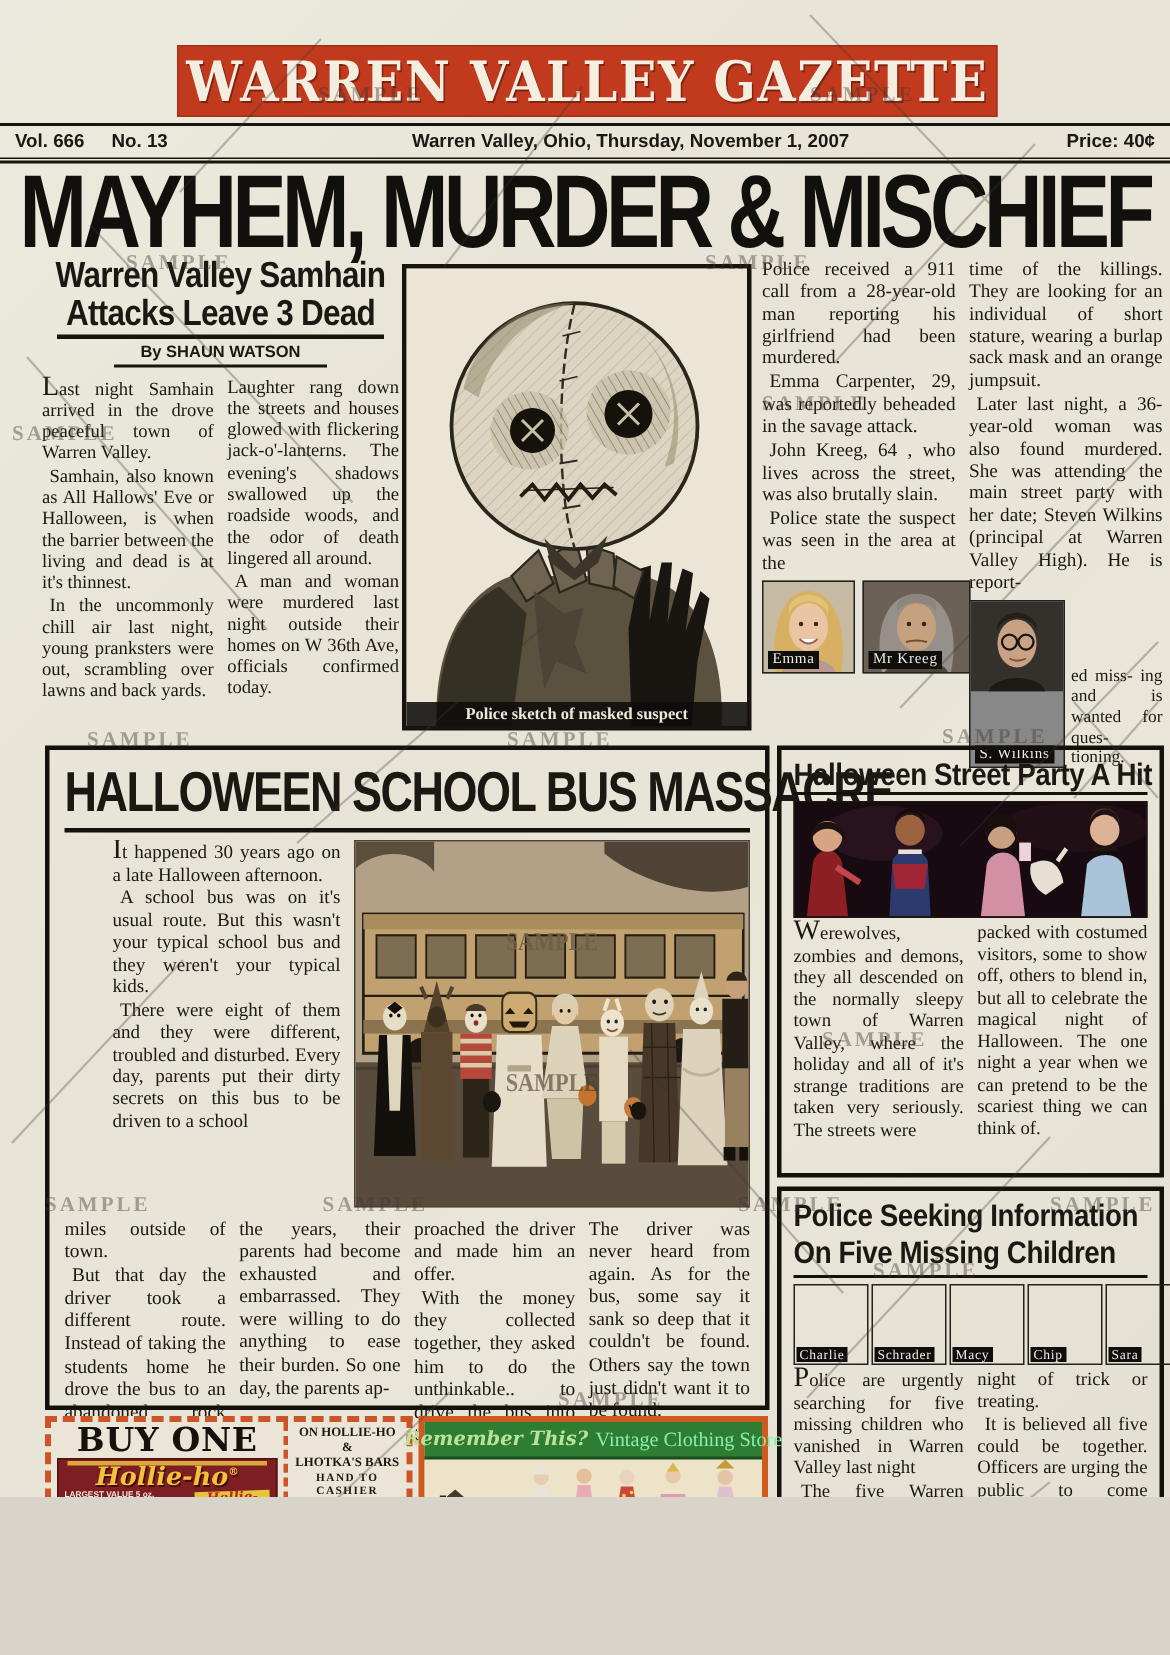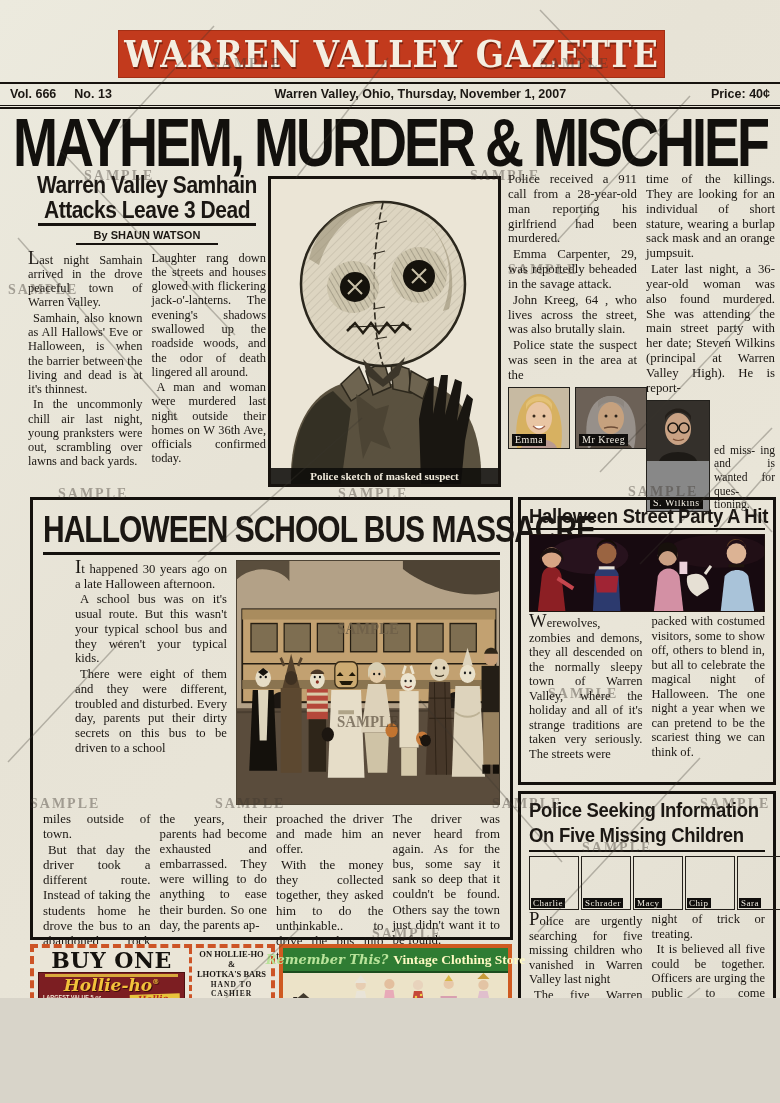--- a/index.html
+++ b/index.html
@@ -101,21 +101,21 @@
   .cr-line3{font-weight:bold;font-size:7.5px;letter-spacing:1px;margin-top:1px;}
   .fineprint div{height:1px;background:#97907e;margin:2px 4px;}
   .code-num{font-family:"Liberation Mono",monospace;font-size:8px;letter-spacing:2px;margin-top:1px;}
   .barcode-digits{font-family:"Liberation Mono",monospace;font-size:6.5px;letter-spacing:1px;}
   
   .vintage{position:absolute;left:279px;top:944px;width:233px;height:153px;border:4px solid #cf5a20;
            box-sizing:border-box;background:#ece3c8;}
   .vintage-header{height:23px;background:#2f7c33;border-bottom:2px solid #1c4d1e;display:flex;
                   align-items:center;justify-content:center;gap:5px;white-space:nowrap;}
   .vh-script{font-family:"DejaVu Serif",serif;font-style:italic;font-weight:bold;font-size:13px;color:#b9e39a;}
-  .vh-rest{font-family:"Liberation Serif",serif;font-weight:bold;font-size:13.5px;color:#fef9c3;}
+  .vh-rest{font-family:"Liberation Serif",serif;font-weight:normal;font-size:13.5px;color:#86efac;}
   .vintage-body{position:relative;height:120px;}
   .vintage-body > svg{display:block;width:100%;height:92px;}
   .sale-row{position:absolute;left:6px;right:6px;bottom:2px;display:flex;align-items:center;}
   .sale-letters{font-family:"Liberation Sans",sans-serif;font-weight:bold;font-size:31px;line-height:1;
                 letter-spacing:-2px;color:#15120e;transform:scaleY(1.05);}
   .sale-script{position:absolute;left:46px;bottom:22px;font-family:"DejaVu Serif",serif;font-style:italic;
                font-weight:bold;font-size:11px;color:#cf6a1a;transform:rotate(-4deg);}
   .sale-right{margin-left:auto;text-align:left;font-family:"Liberation Sans",sans-serif;font-weight:bold;
               font-size:16px;line-height:1.0;color:#15120e;letter-spacing:-.5px;}
   .sale-pump{margin:0 1px;}

